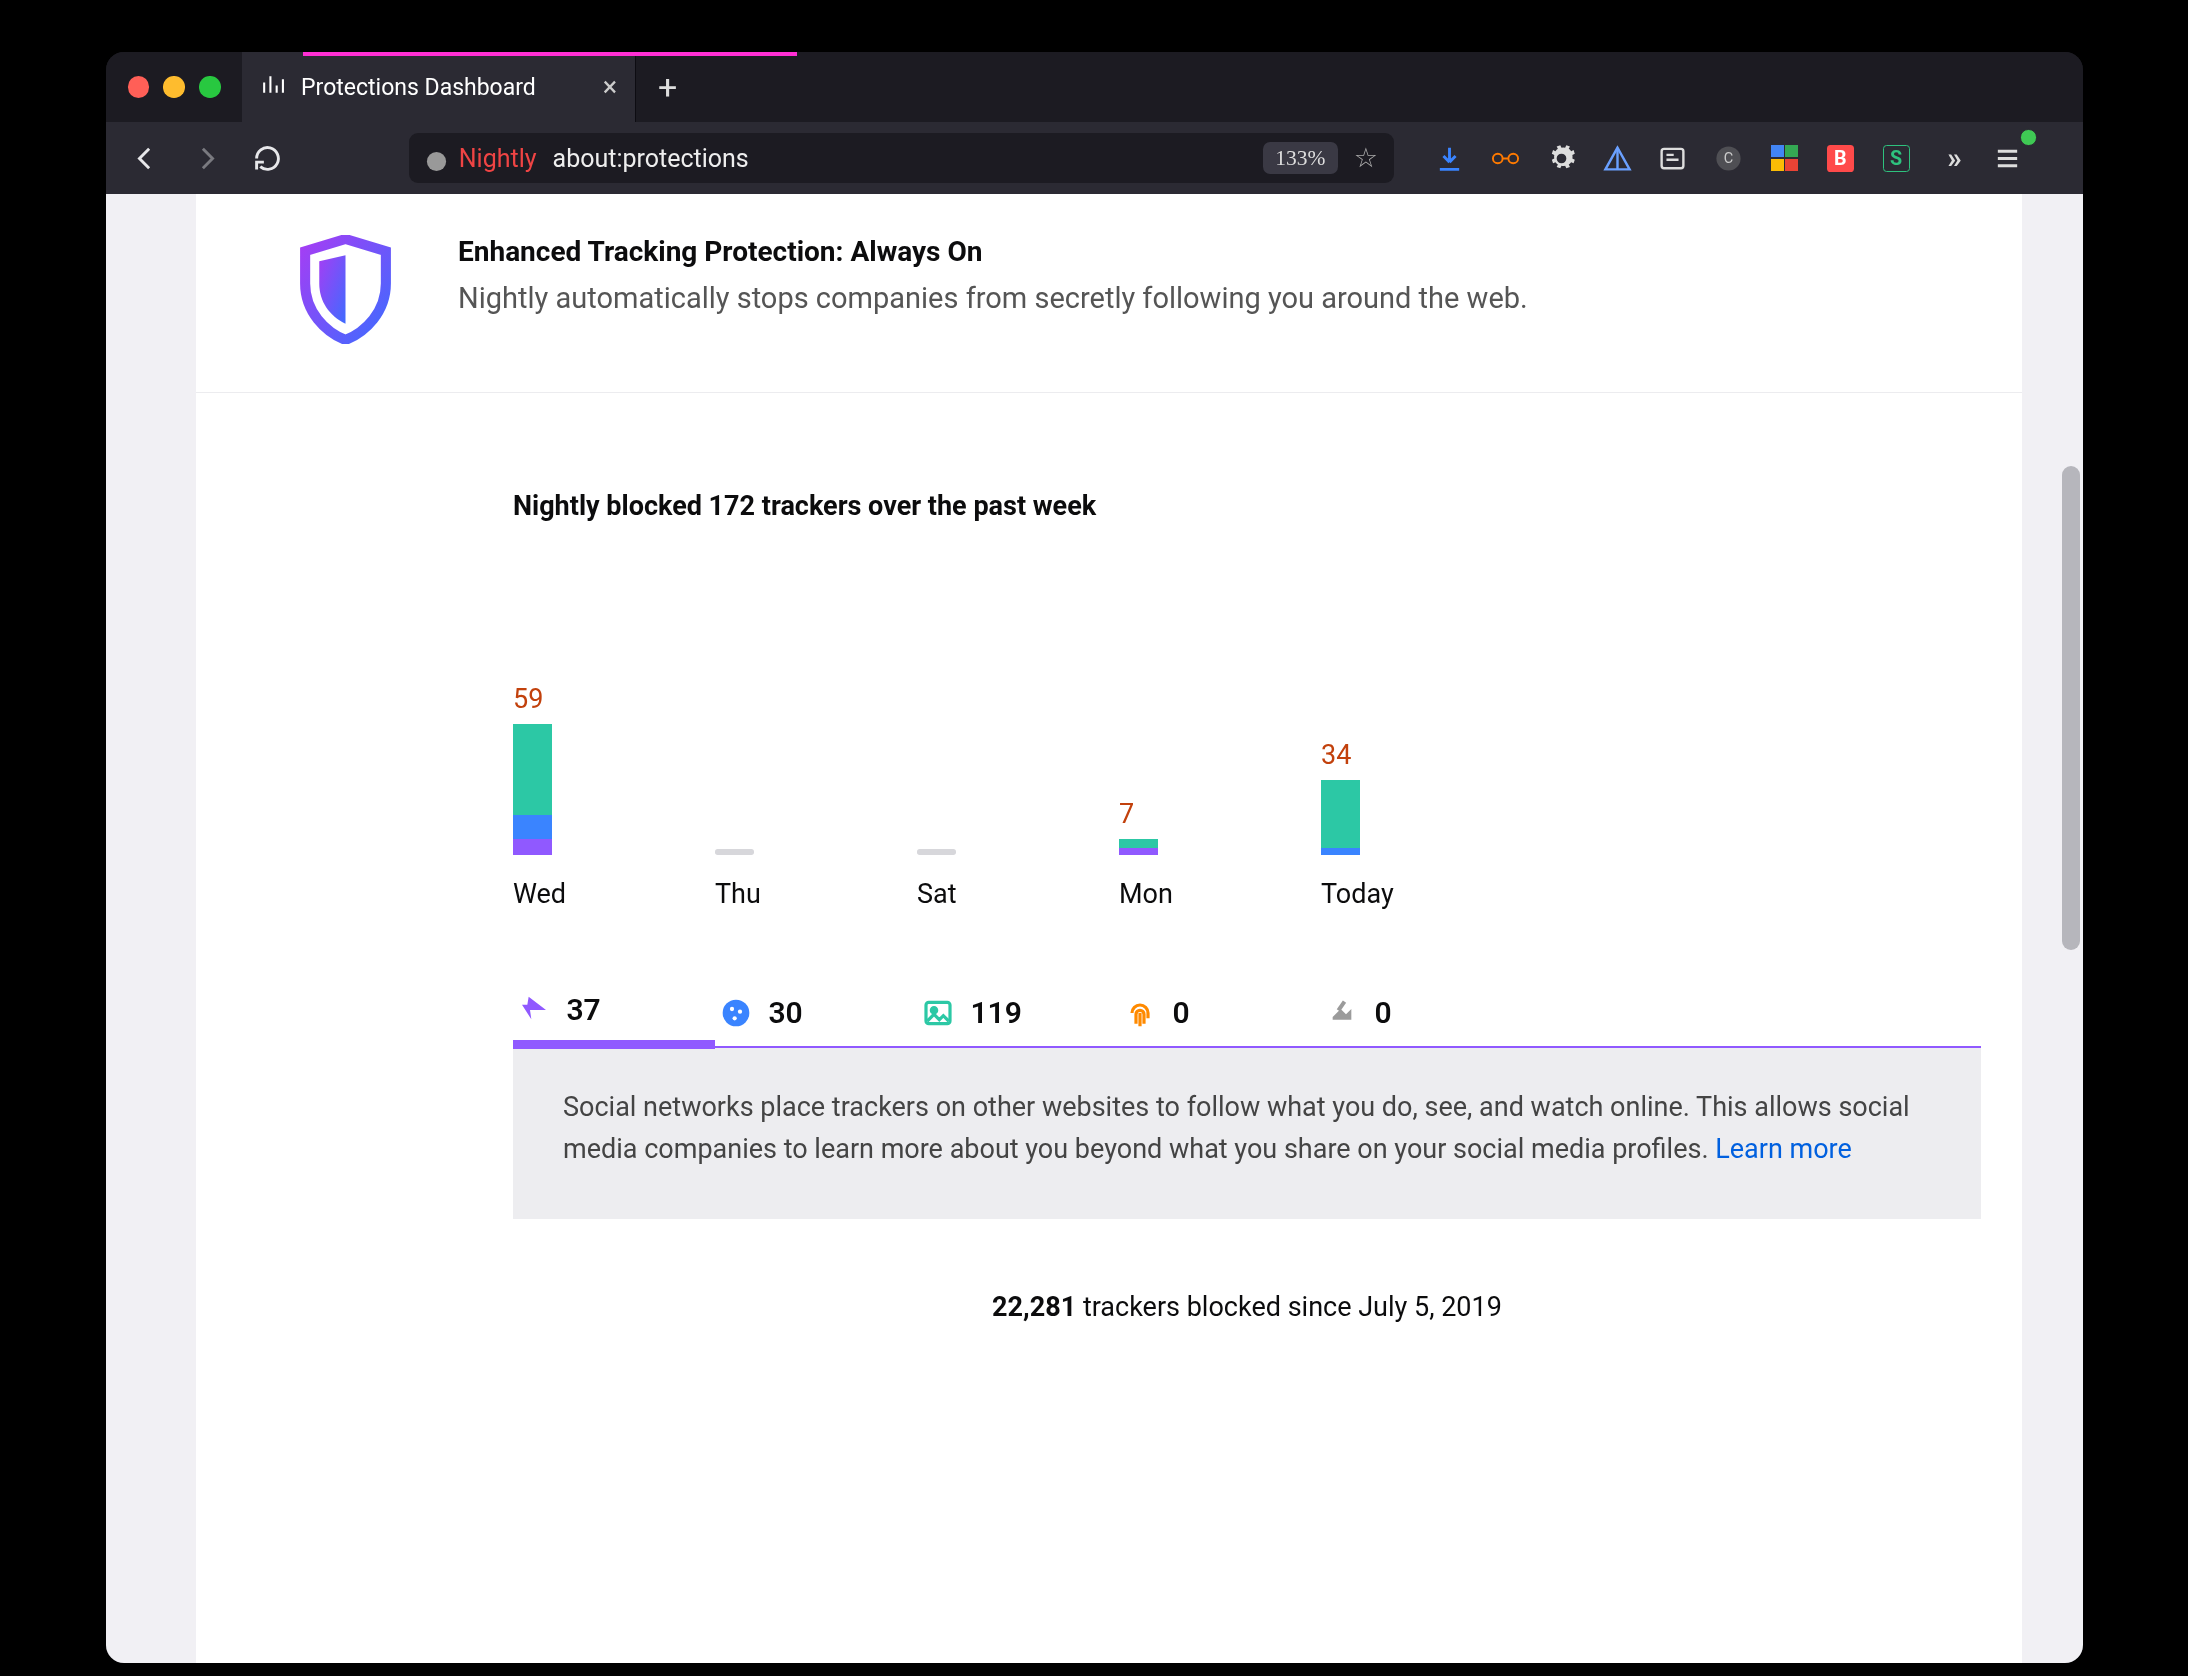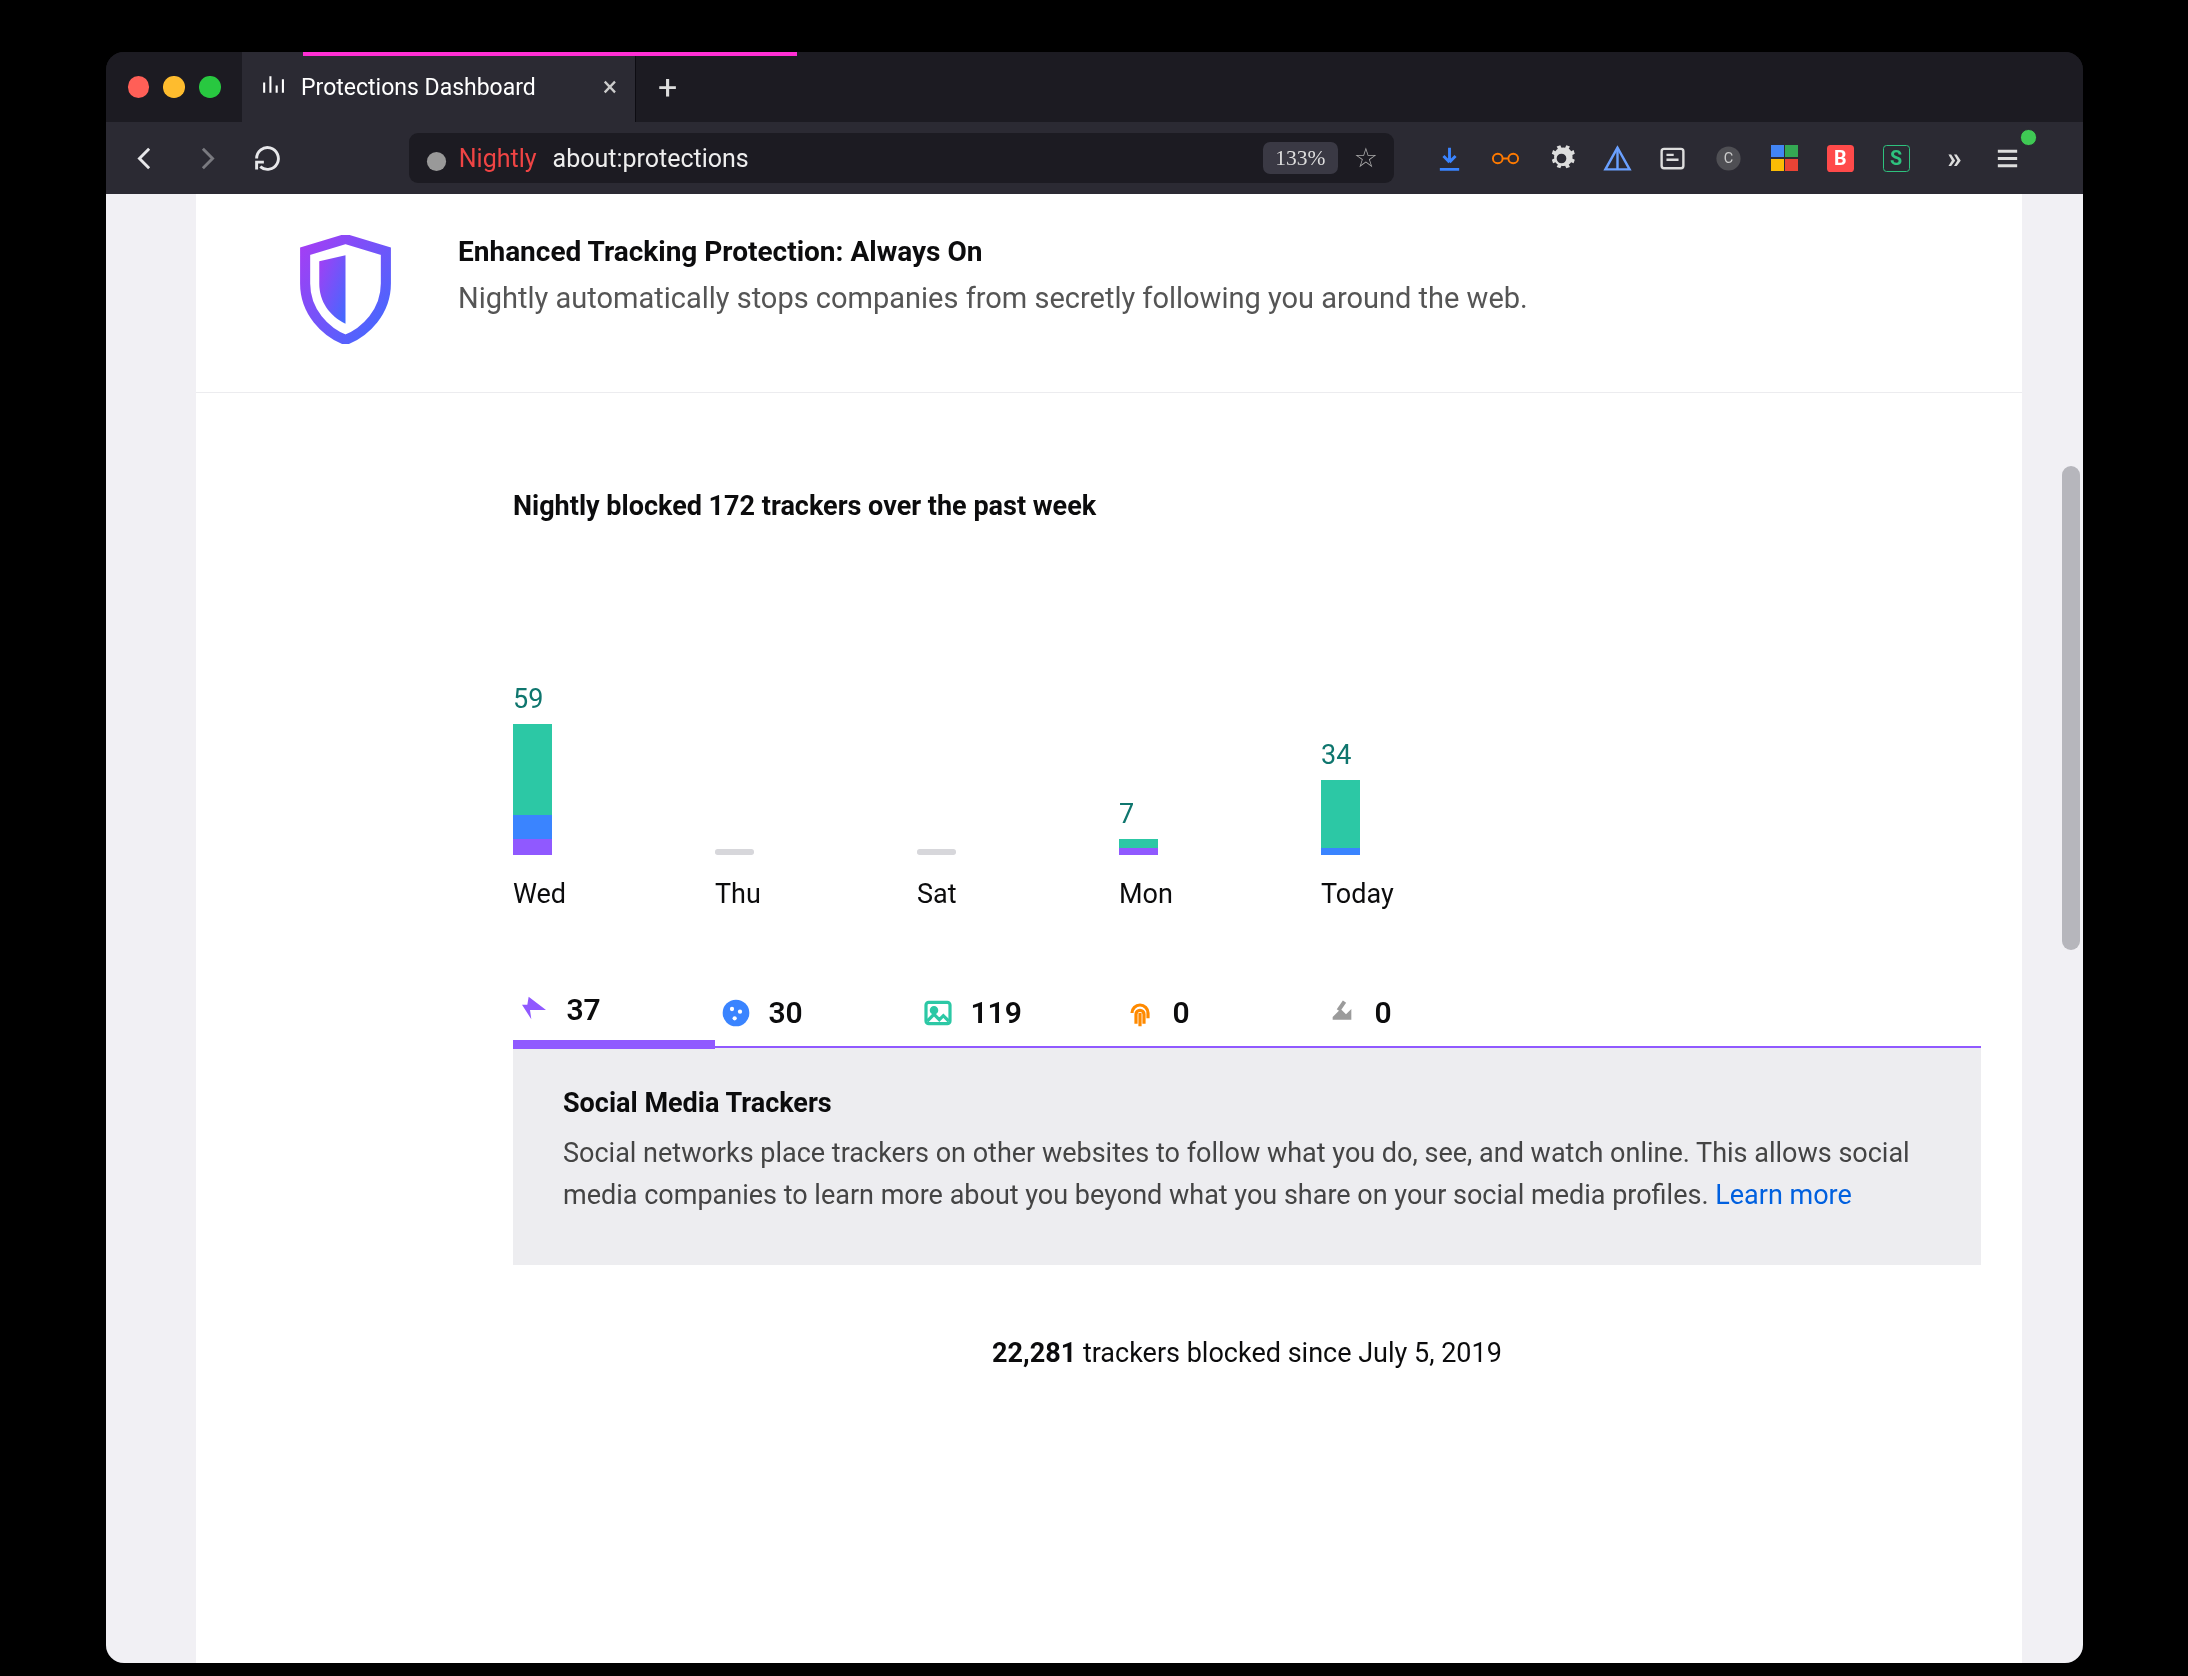--- a/index.html
+++ b/index.html
@@ -39,21 +39,21 @@
   .scrollbar { position: absolute; right: 2.7px; top: 272px; width: 18px; height: 484px; background: #b6b6bc; border-radius: 9px; }
   .card { position: absolute; left: 90px; right: 61px; top: 0; bottom: 0; background: #fff; }
   .header-row { display: flex; padding: 41px 50px 45px 100px; gap: 63px; align-items:flex-start; border-bottom: 1.8px solid #ececef; }
   .shield-icon svg { width: 99px; height: 109px; }
   .header-text h1 { font-size: 28px; font-weight: 700; color: #0c0c0d; margin-bottom: 12.5px; }
   .header-text p { font-size: 29px; color: #555; }
   .body-block { padding: 0 41px 0 317px; }
   .week-title { font-size: 27px; font-weight: 700; color: #0c0c0d; padding-top: 97px; padding-bottom: 27px; }
   .chart { display: flex; align-items: flex-end; gap: 0; padding-top: 134px; }
   .day-col { width: 202px; display: flex; flex-direction: column; align-items: flex-start; }
-  .bar-val { font-size: 27px; color: #0f766e; margin-bottom: 9px; }
+  .bar-val { font-size: 27px; color: #c2410c; margin-bottom: 9px; }
   .bar-stack { width: 39px; display: flex; flex-direction: column; justify-content: flex-end; }
   .bar-empty { width: 39px; height: 5.4px; background: #d7d7db; border-radius: 2.7px; }
   .day-label { font-size: 27px; color: #0c0c0d; margin-top: 23px; }
   .tabs-row { display: flex; margin-top: 72px; border-bottom: 2.7px solid #9059ff; }
   .tab-item { width: 202px; display: flex; align-items: center; gap: 16px; padding: 10.7px 0 12.5px 5.4px; font-size: 30px; font-weight: 600; color: #0c0c0d; }
   .tab-item.active { border-bottom: 9px solid #9059ff; margin-bottom: -2.7px; }
   .tab-item svg, .tab-item .ticon { width: 32px; height: 32px; }
   .info-panel { background: #ededf0; padding: 39px 50px 48px 50px; margin-top: 0; }
   .info-panel h3 { font-size: 27px; font-weight: 700; margin-bottom: 14.3px; color:#0c0c0d;}
   .info-panel p { font-size: 27px; color: #444; line-height: 1.55; }
@@ -268,21 +268,20 @@
           <div class="tab-item">
             <svg viewBox="0 0 24 24" fill="#9b9b9b">
                 <path d="M5 15l6-6 4 4 4-4v8H5z"></path>
                 <rect x="10" y="3" width="3" height="8" transform="rotate(35 12 7)"></rect>
               </svg>
             <span>0</span>
           </div>
         </div>
 
         <div class="info-panel">
-          <h3>Social Media Trackers</h3>
           <p><span>Social networks place trackers on other websites to follow what you do, see, and watch online. This allows social media companies to learn more about you beyond what you share on your social media profiles. </span><a href="#">Learn more</a></p>
         </div>
 
         <div class="total-line">
           <b>22,281</b><span> trackers blocked since July 5, 2019</span>
         </div>
       </div>
     </div>
   </div>
 </div>

